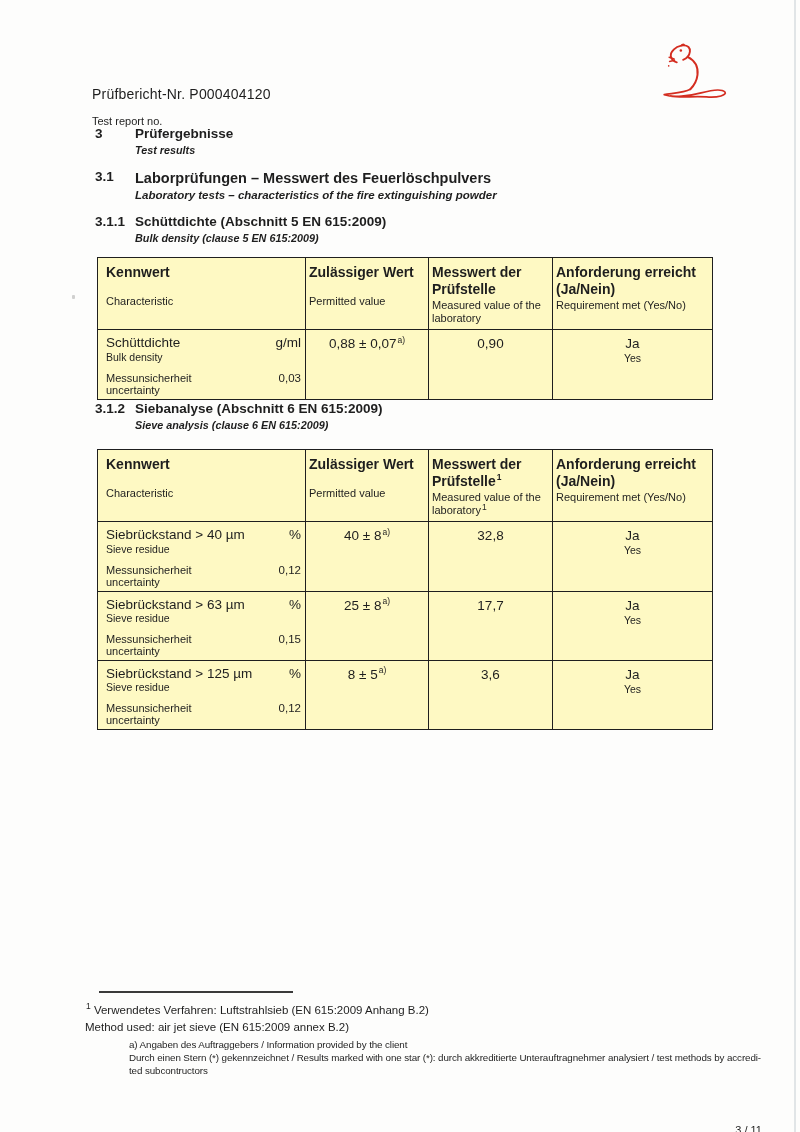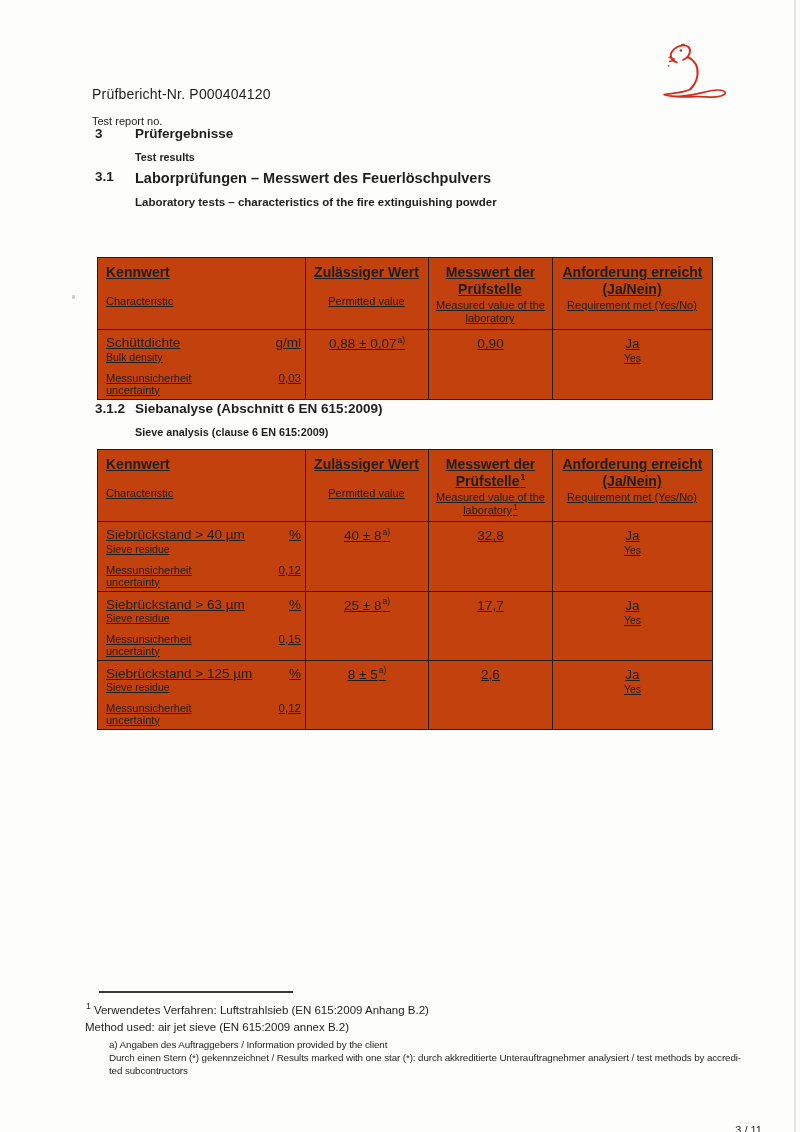--- a/index.html
+++ b/index.html
@@ -16,37 +16,37 @@
   .report-head{position:absolute;left:92px;top:86px;line-height:1.2;}
   .report-head .de{font-size:14px;letter-spacing:.2px;}
   .report-head .en{font-size:11px;margin-top:12px;}
 
   .logo{position:absolute;left:656px;top:38px;width:92px;height:72px;}
 
   
   .heading{position:absolute;display:flex;line-height:1.25;}
   .heading .num{width:40px;font-weight:bold;font-size:13.5px;flex:none;}
   .heading .de{font-weight:bold;font-size:13.5px;}
-  .heading .en{font-weight:bold;font-size:10.8px;margin-top:8px;}
+  .heading .en{font-weight:bold;font-size:10.8px;margin-top:1px;font-style:italic;}
   .heading.big .de{font-size:14.5px;}
   .heading.big .en{font-size:11.5px;}
   .h-s3{left:95px;top:126px;}
   .h-s31{left:95px;top:169px;}
   .h-s311{left:95px;top:214px;}
   .h-s312{left:95px;top:401px;}
 
   
   table.report{position:absolute;left:97px;border-collapse:collapse;table-layout:fixed;width:615px;}
   .t1{top:257px;}
   .t2{top:449px;}
-  table.report th,table.report td{border:1.6px solid #1f1f1f;vertical-align:top;padding:0;background:#c2410c;text-decoration:underline;}
+  table.report th,table.report td{border:1.6px solid #1f1f1f;vertical-align:top;padding:0;background:#fef9c3;}
   col.c1{width:208px;}col.c2{width:123px;}col.c3{width:124px;}col.c4{width:160px;}
 
   th .hwrap{display:flex;flex-direction:column;padding:6px 6px 4px 8px;text-align:left;}
-  th.cmid .hwrap{text-align:center;padding:6px 3px 4px 3px;}
+  th.cmid .hwrap{text-align:left;padding:6px 3px 4px 3px;}
   th .hde{font-weight:bold;font-size:14px;line-height:1.18;}
   th .hen{font-weight:normal;font-size:11px;line-height:1.2;}
   th.gap .hen{margin-top:14px;}
   th.tight .hen{margin-top:2px;}
   .t1 th{height:67px;}
   .t2 th{height:70px;}
   .t1 td{height:54px;}
   .t2 td{height:57px;}
 
   td.kenn{padding:5px 4px 3px 8px !important;}
@@ -57,21 +57,21 @@
 
   td.cmid{text-align:center;padding-top:6px !important;font-size:13.5px;}
   td.cmid .sub{font-size:10.5px;margin-top:1px;}
   sup.fn{font-size:8.5px;line-height:0;vertical-align:super;margin-left:1px;}
 
   
   .fn-rule{position:absolute;left:99px;top:991px;width:194px;height:1.6px;background:#3a3a3a;}
   .footnotes{position:absolute;left:85px;top:1002px;width:690px;}
   .fn-l1{font-size:11.5px;line-height:1.4;}
   .fn-l2{font-size:11.5px;line-height:1.4;margin-top:1px;}
-  .fn-ind{font-size:9.8px;line-height:1.34;margin-left:24px;letter-spacing:-0.1px;}
+  .fn-ind{font-size:9.8px;line-height:1.34;margin-left:44px;letter-spacing:-0.1px;}
   .fn-ind.first{margin-top:3px;}
   .page-num{position:absolute;left:680px;top:1124px;width:82px;text-align:right;font-size:11px;}
 </style>
 </head>
 <body>
 
 <div class="page">
 
   <div class="scan-edge"></div>
   <div class="scan-dot"></div>
@@ -102,20 +102,27 @@
   </div>
 
   <div class="heading big h-s31">
     <div class="num">3.1</div>
     <div class="txt">
       <div class="de">Laborprüfungen – Messwert des Feuerlöschpulvers</div>
       <div class="en">Laboratory tests – characteristics of the fire extinguishing powder</div>
     </div>
   </div>
 
+  <div class="heading h-s311">
+    <div class="num">3.1.1</div>
+    <div class="txt">
+      <div class="de">Schüttdichte (Abschnitt 5 EN 615:2009)</div>
+      <div class="en">Bulk density (clause 5 EN 615:2009)</div>
+    </div>
+  </div>
 
   <table class="report t1">
     <colgroup>
         <col class="c1">
         <col class="c2">
         <col class="c3">
         <col class="c4">
       </colgroup>
     <tbody>
         <tr>
@@ -267,21 +274,21 @@
         <div class="kl2">Sieve residue</div>
         <div class="kl3">
               <span>Messunsicherheit uncertainty</span>
               <span class="val">0,12</span>
             </div>
       </td>
       <td class="cmid">
         <span>8 ± 5</span><sup class="fn">a)</sup>
       </td>
       <td class="cmid">
-        <span>2,6</span>
+        <span>3,6</span>
       </td>
       <td class="cmid">
         <div>Ja</div>
         <div class="sub">Yes</div>
       </td>
     </tr>
   </tbody>
     </table>
 
   <div class="fn-rule"></div>

